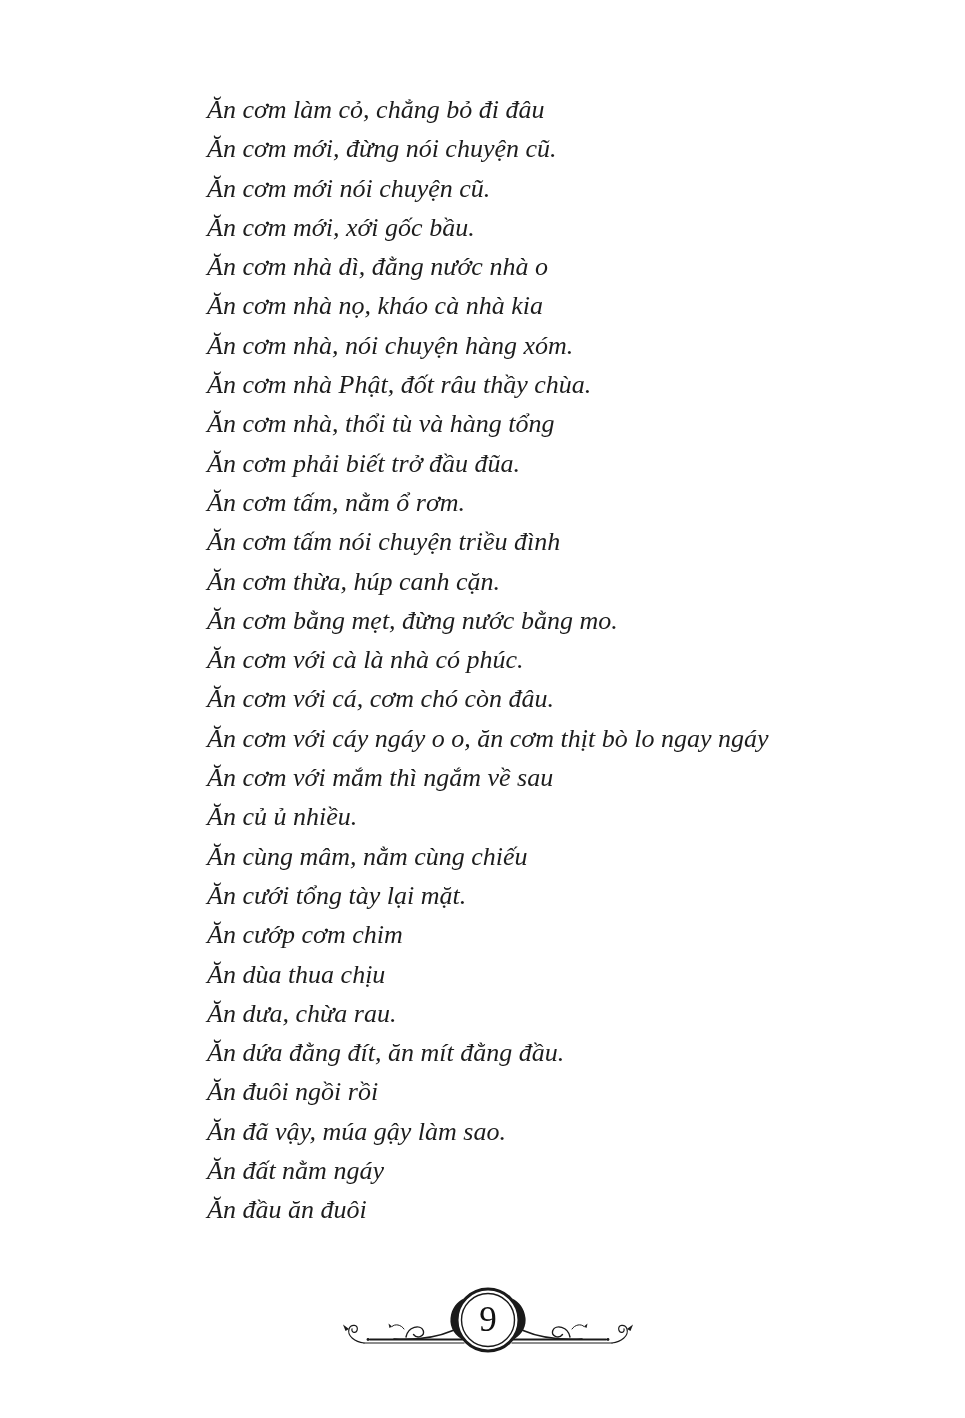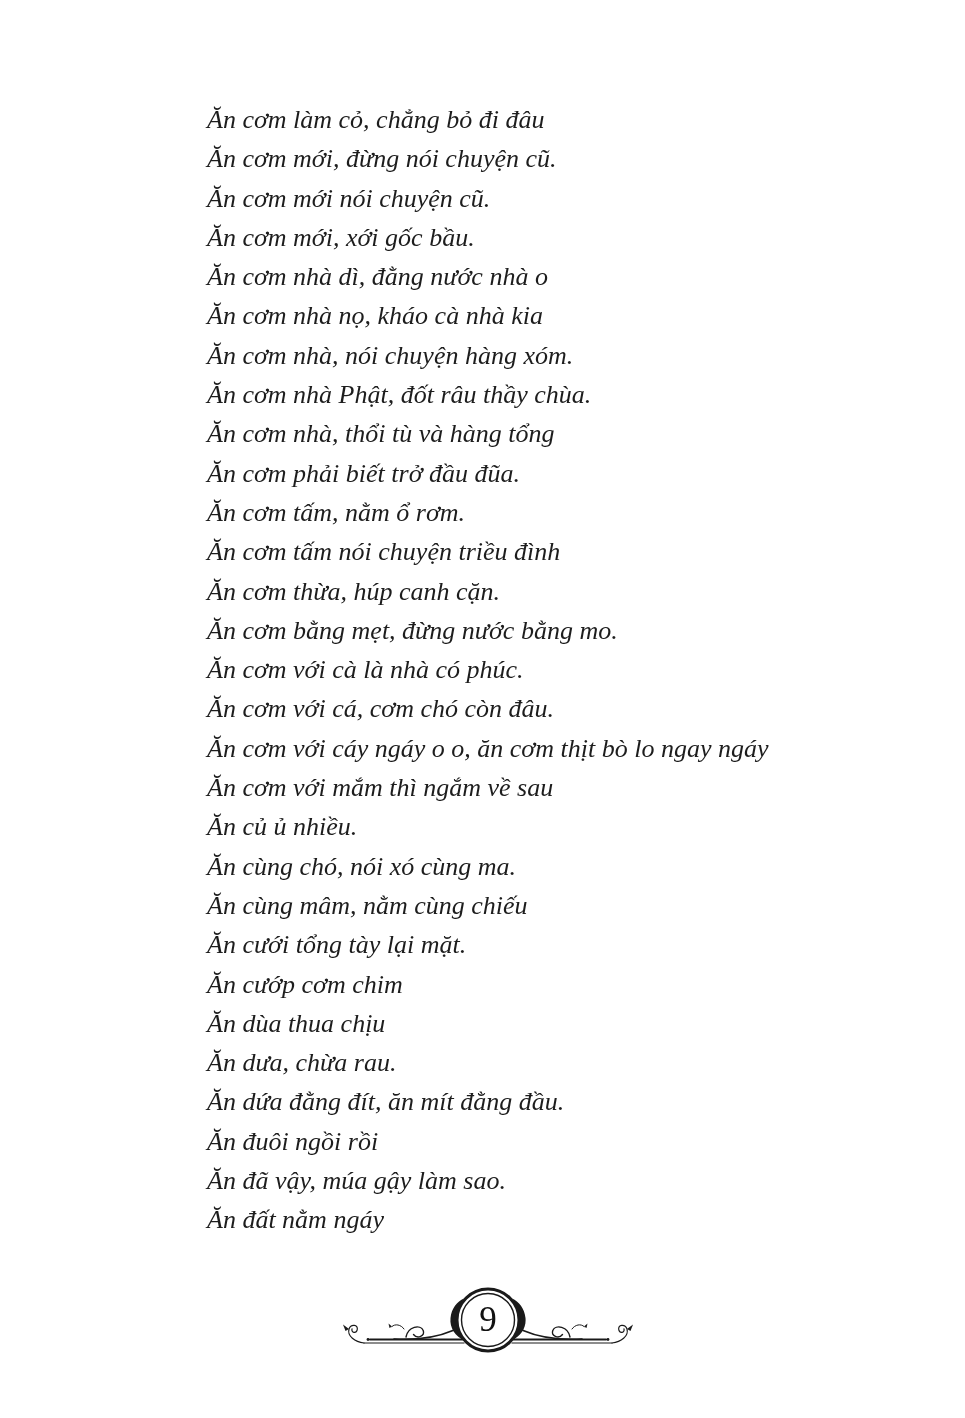--- a/index.html
+++ b/index.html
@@ -11,21 +11,21 @@
     position: relative;
     width: 965px;
     height: 1418px;
     background: #ffffff;
     overflow: hidden;
     font-family: "Liberation Serif", "DejaVu Serif", serif;
   }
   .proverb-list {
     position: absolute;
     left: 207px;
-    top: 100px;
+    top: 90px;
     width: 720px;
     font-style: italic;
     font-size: 26px;
     line-height: 39.3px;
     color: #1d1d1d;
     white-space: nowrap;
   }
   .proverb-line {
     height: 39.3px;
   }
@@ -92,40 +92,40 @@
       <div class="proverb-line">Ăn cơm với cà là nhà có phúc.</div>
 
       <div class="proverb-line">Ăn cơm với cá, cơm chó còn đâu.</div>
 
       <div class="proverb-line">Ăn cơm với cáy ngáy o o, ăn cơm thịt bò lo ngay ngáy</div>
 
       <div class="proverb-line">Ăn cơm với mắm thì ngắm về sau</div>
 
       <div class="proverb-line">Ăn củ ủ nhiều.</div>
 
-      <div class="proverb-line">Ăn cùng chó, nói xó cùng ma.</div>
 
       <div class="proverb-line">Ăn cùng mâm, nằm cùng chiếu</div>
 
       <div class="proverb-line">Ăn cưới tổng tày lại mặt.</div>
 
       <div class="proverb-line">Ăn cướp cơm chim</div>
 
       <div class="proverb-line">Ăn dùa thua chịu</div>
 
       <div class="proverb-line">Ăn dưa, chừa rau.</div>
 
       <div class="proverb-line">Ăn dứa đằng đít, ăn mít đằng đầu.</div>
 
       <div class="proverb-line">Ăn đuôi ngồi rồi</div>
 
       <div class="proverb-line">Ăn đã vậy, múa gậy làm sao.</div>
 
       <div class="proverb-line">Ăn đất nằm ngáy</div>
 
+      <div class="proverb-line">Ăn đầu ăn đuôi</div>
     </div>
 
   <div class="footer-ornament">
     <svg width="296" height="84" viewBox="0 0 296 84" xmlns="http://www.w3.org/2000/svg">
       <g stroke="#1a1a1a" fill="none" stroke-linecap="round">
         <g id="flourish-half">
 
           <line x1="172" y1="61.5" x2="266" y2="61.5" stroke-width="2.2"></line>
           <line x1="172" y1="65" x2="272" y2="65" stroke-width="1.1"></line>
 

